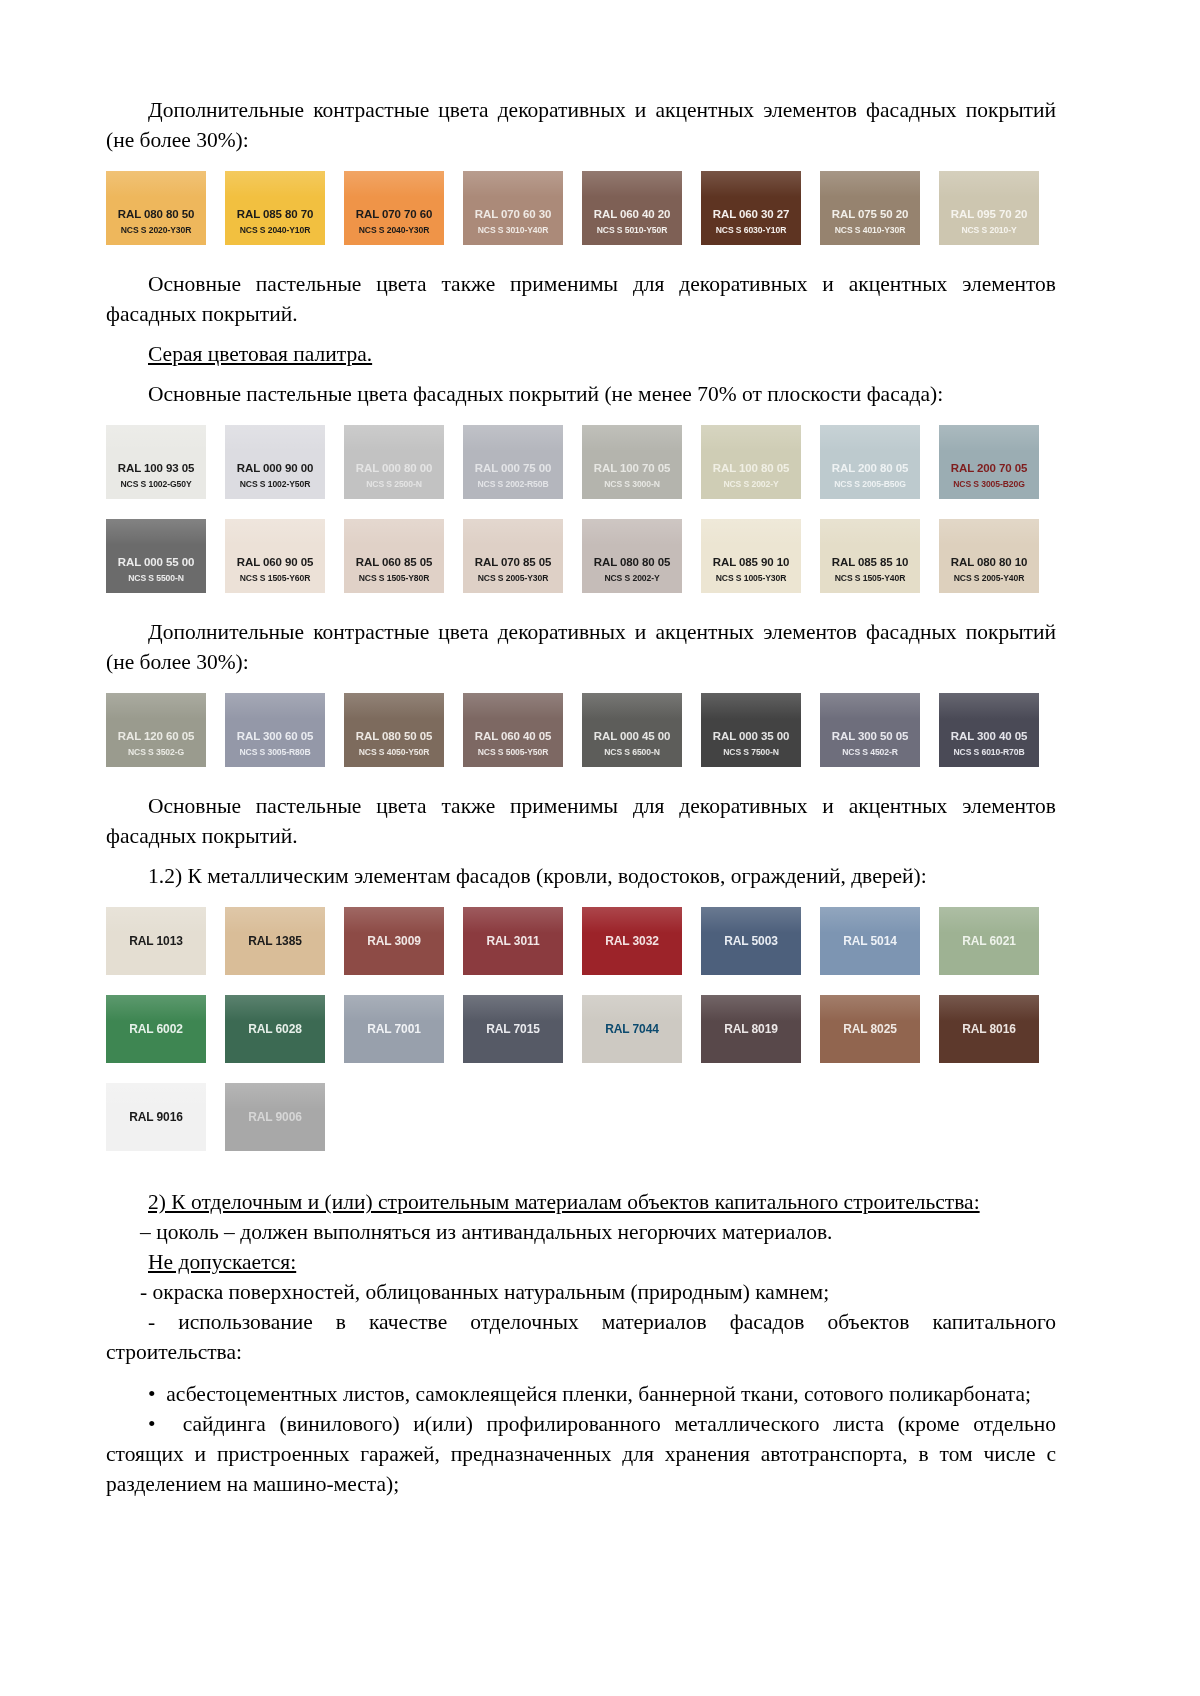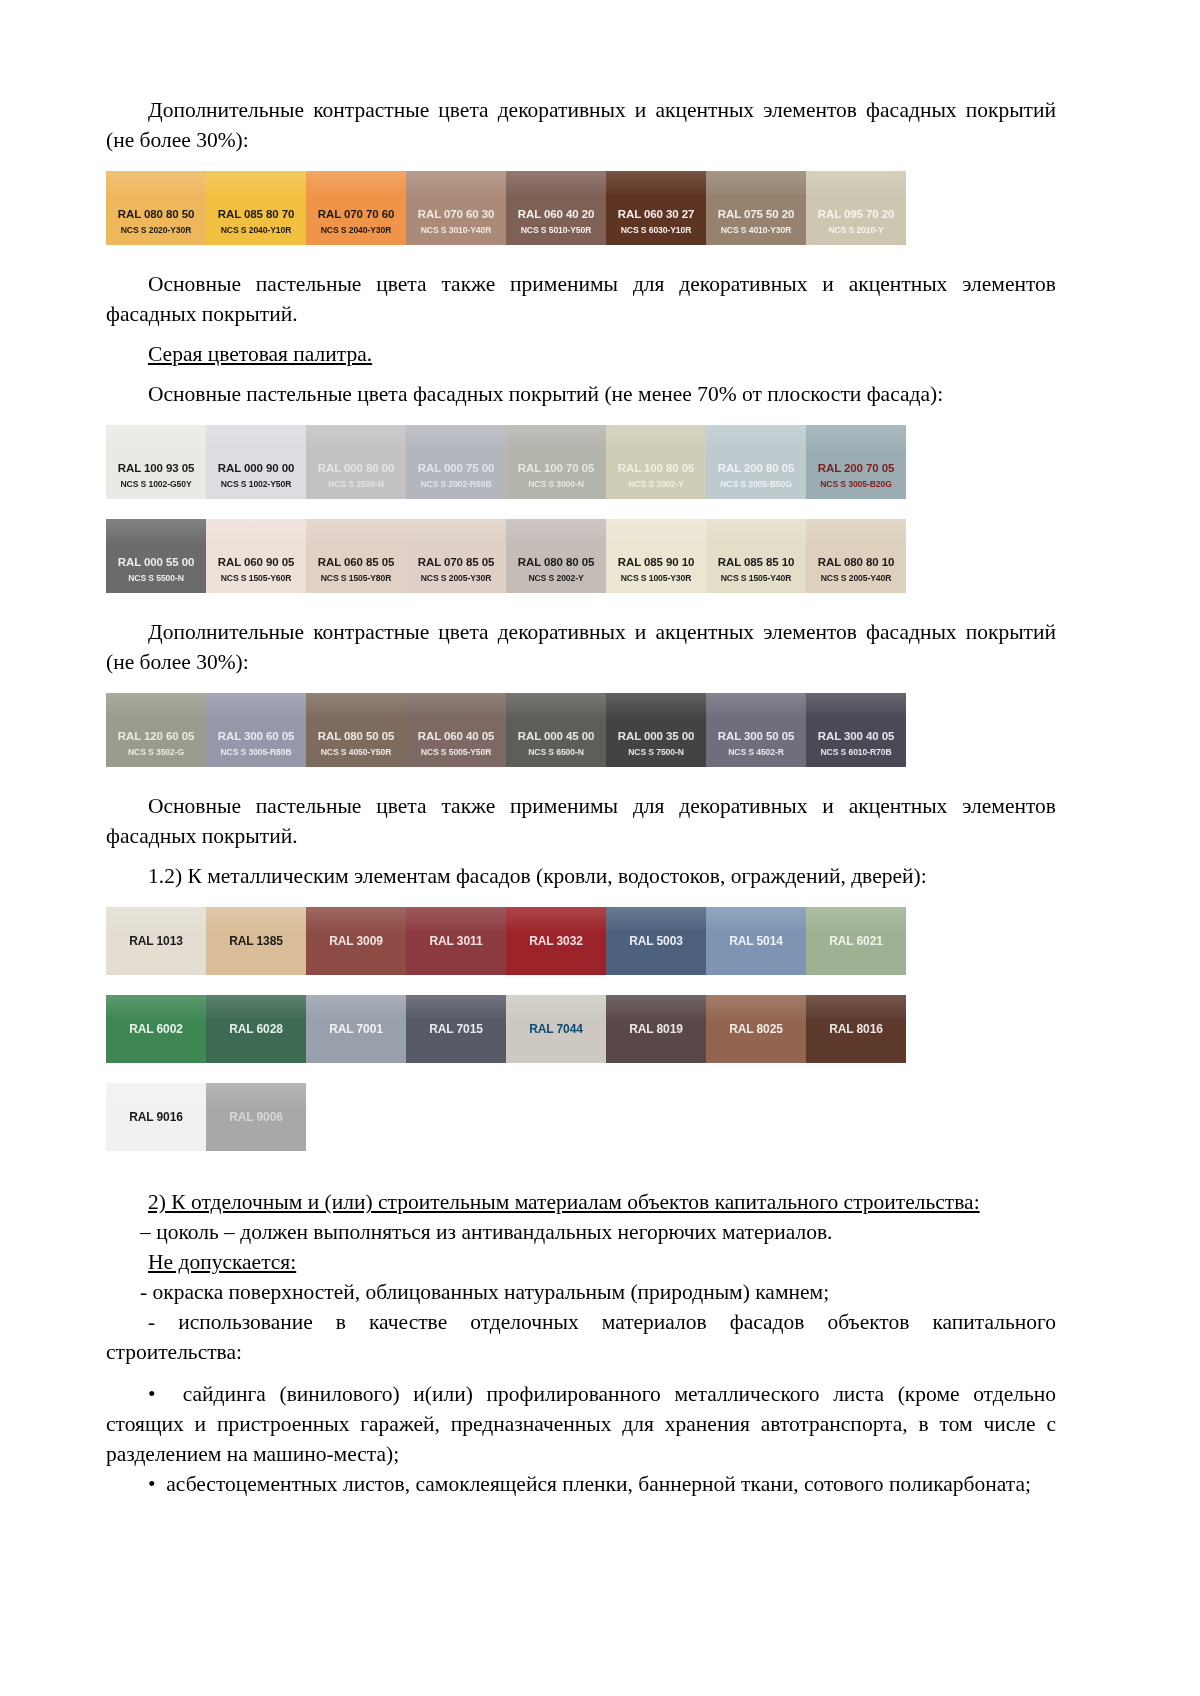--- a/index.html
+++ b/index.html
@@ -38,20 +38,21 @@
   .spacer-10 { height: 10px; }
   .spacer-12 { height: 12px; }
   .spacer-16 { height: 16px; }
   .spacer-20 { height: 20px; }
   .spacer-24 { height: 24px; }
   .spacer-36 { height: 36px; }
 
   
   .swatch-row {
     display: flex;
+    gap: 19px;
     margin: 0;
     padding: 0;
   }
   .swatch {
     width: 100px;
     height: 74px;
     position: relative;
     box-sizing: border-box;
     display: flex;
     flex-direction: column;
@@ -413,18 +414,18 @@
     <p class="dash-line">– цоколь – должен выполняться из антивандальных негорючих материалов.</p>
 
     <p class="para"><span class="u">Не допускается:</span></p>
 
     <p class="dash-line">- окраска поверхностей, облицованных натуральным (природным) камнем;</p>
 
     <p class="para">- использование в качестве отделочных материалов фасадов объектов капитального строительства:</p>
 
     <div class="spacer-12"></div>
 
+    <p class="bullet-para">•&nbsp;&nbsp;<span>асбестоцементных листов, самоклеящейся пленки, баннерной ткани, сотового поликарбоната;</span></p>
+
     <p class="bullet-para">•&nbsp;&nbsp;<span>сайдинга (винилового) и(или) профилированного металлического листа (кроме отдельно стоящих и пристроенных гаражей, предназначенных для хранения автотранспорта, в том числе с разделением на машино-места);</span></p>
-
-    <p class="bullet-para">•&nbsp;&nbsp;<span>асбестоцементных листов, самоклеящейся пленки, баннерной ткани, сотового поликарбоната;</span></p>
 
   </div>
 </div>
 
 </body></html>

